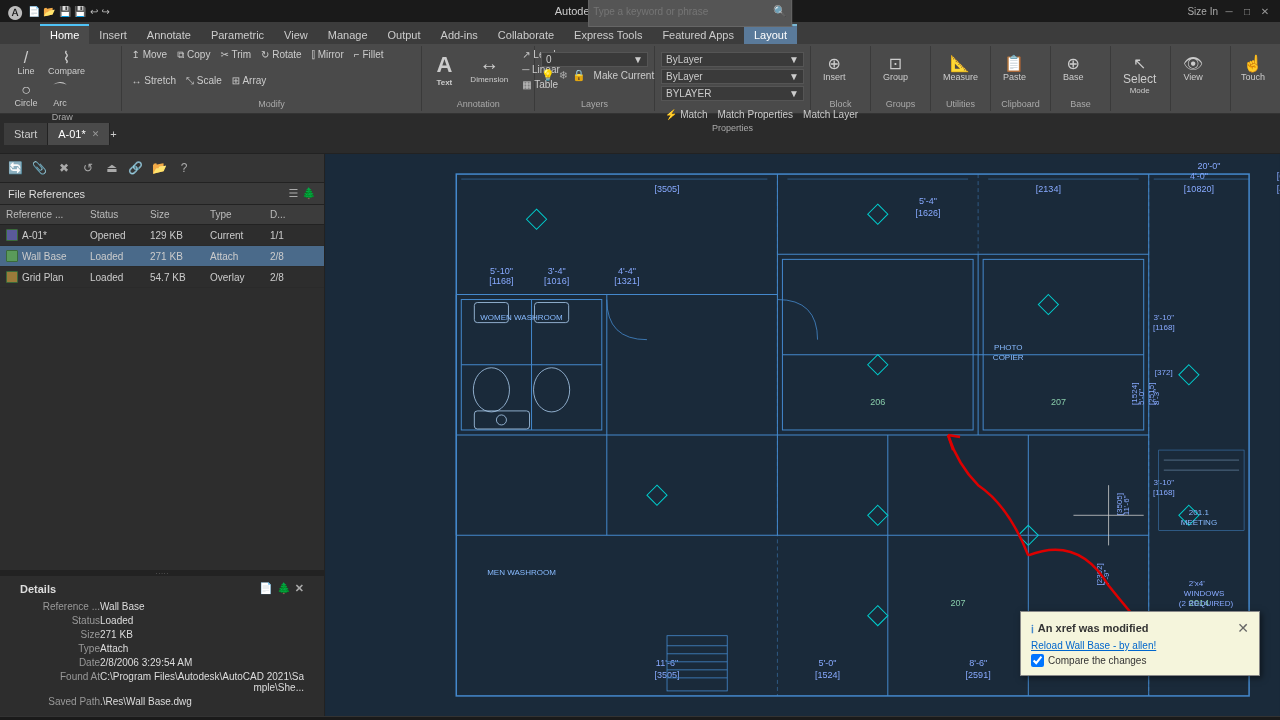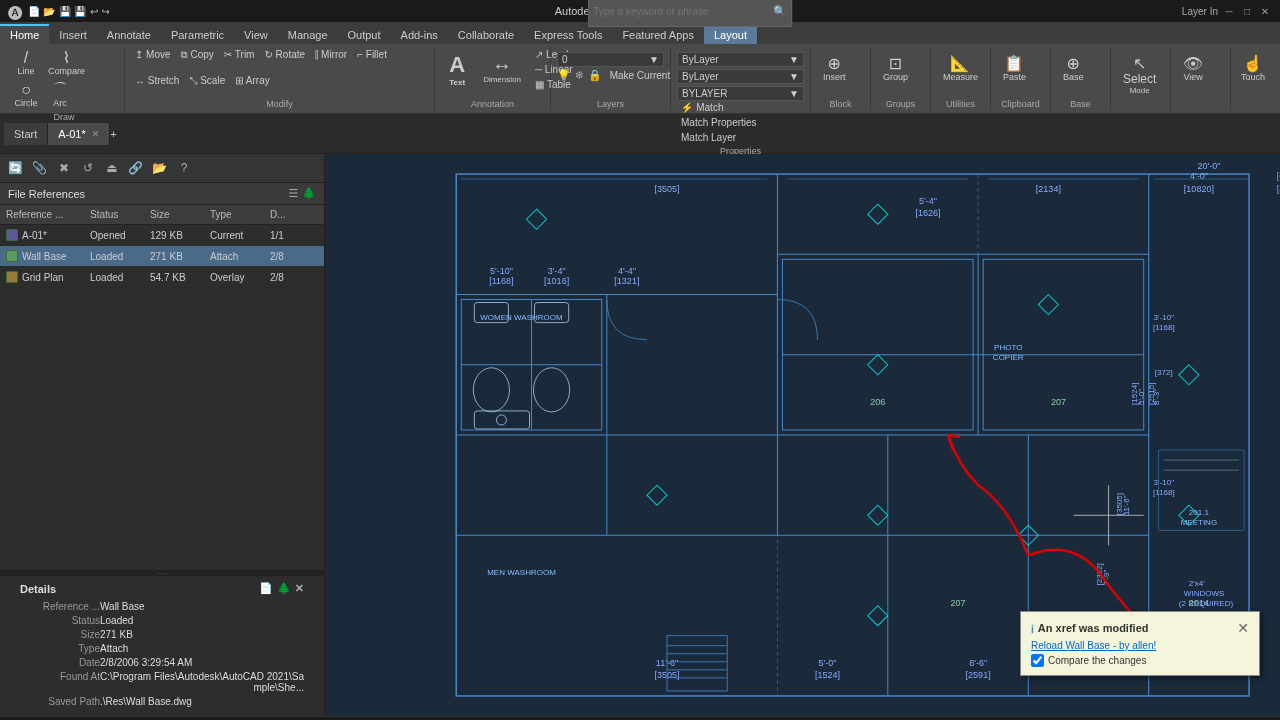--- a/index.html
+++ b/index.html
@@ -10,21 +10,21 @@
       height: 22px; background: #1a1a1a; display: flex; align-items: center; justify-content: space-between;
       padding: 0 8px; color: #bbb; font-size: 11px;
     }
     #title-bar .left { display: flex; align-items: center; gap: 6px; }
     #title-bar .center { position: absolute; left: 50%; transform: translateX(-50%); font-size: 11px; color: #ccc; }
     #title-bar .right { display: flex; gap: 6px; }
     #title-bar .win-btn { width: 14px; height: 14px; display: inline-flex; align-items: center; justify-content: center; cursor: pointer; font-size: 10px; color: #999; }
 
     
     #ribbon-tabs {
-      height: 22px; background: #3c3c3c; display: flex; align-items: flex-end; 
+      height: 22px; background: #3c3c3c; display: flex; align-items: flex-end; padding-left: 40px;
     }
     .ribbon-tab {
       padding: 3px 10px; font-size: 11px; color: #ccc; cursor: pointer; border-top: 2px solid transparent;
     }
     .ribbon-tab.active { background: #4a4a4a; color: #fff; border-top: 2px solid #4fc3f7; }
     .ribbon-tab.layout-active { background: #5a7a9a; color: #fff; border-top: 2px solid #7ab8d4; }
 
     
     #ribbon {
       height: 70px; background: #4a4a4a; display: flex; align-items: stretch; border-bottom: 1px solid #333;
@@ -161,21 +161,21 @@
     </span>
   </div>
   <div class="center">
     <span>Autodesk AutoCAD 2021  A-01.dwg</span>
   </div>
   <div style="position:absolute;left:50%;transform:translateX(-50%) translateX(50px);display:flex;align-items:center;background:#555;border:1px solid #666;height:32px;padding:0 4px;">
     <input style="background: transparent; border: none; color: rgb(204, 204, 204); font-size: 10px; width: 180px; outline: none;" placeholder="Type a keyword or phrase">
     <span style="color:#aaa;cursor:pointer;">🔍</span>
   </div>
   <div class="right" style="display:flex;align-items:center;gap:4px;">
-    <span style="font-size:10px;cursor:pointer;color:#aaa;">Layer In</span>
+    <span style="font-size:10px;cursor:pointer;color:#aaa;">Size In</span>
     <span class="win-btn">─</span>
     <span class="win-btn">□</span>
     <span class="win-btn close">✕</span>
   </div>
 </div>
 
 <div id="ribbon-tabs">
   <div class="ribbon-tab active">Home</div>
   <div class="ribbon-tab">Insert</div>
   <div class="ribbon-tab">Annotate</div>
@@ -266,21 +266,21 @@
       </div>
       <div class="dropdown-field">
         <span>ByLayer</span>
           <span>▼</span>
       </div>
       <div class="dropdown-field">
         <span>BYLAYER</span>
           <span>▼</span>
       </div>
     </div>
-    <div style="display:flex;flex-direction:column;gap:2px;margin-top:0;">
+    <div style="display:flex;flex-direction:row;gap:2px;margin-top:7px;">
       <div class="ribbon-btn-sm">⚡ Match</div>
       <div class="ribbon-btn-sm">Match Properties</div>
       <div class="ribbon-btn-sm">Match Layer</div>
     </div>
     <div class="ribbon-group-label">Properties</div>
   </div>
 
   <div class="ribbon-group">
     <div class="ribbon-btn" style="padding:8px 6px;">
       <span class="icon">⊕</span>

